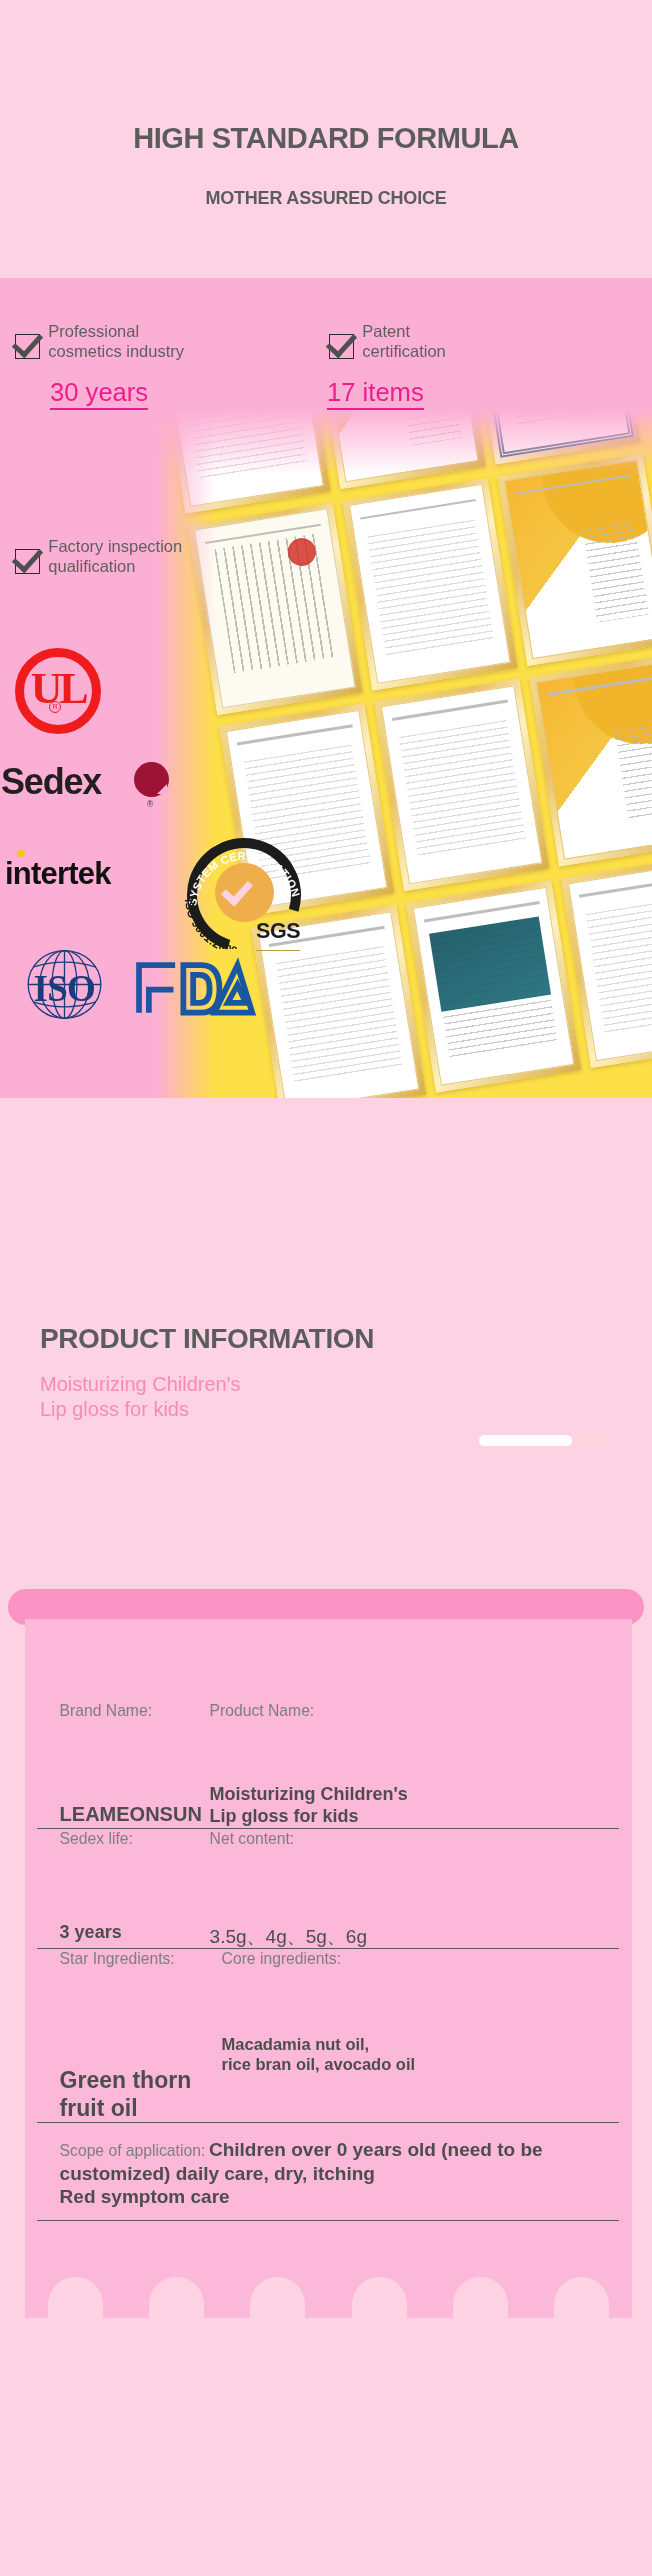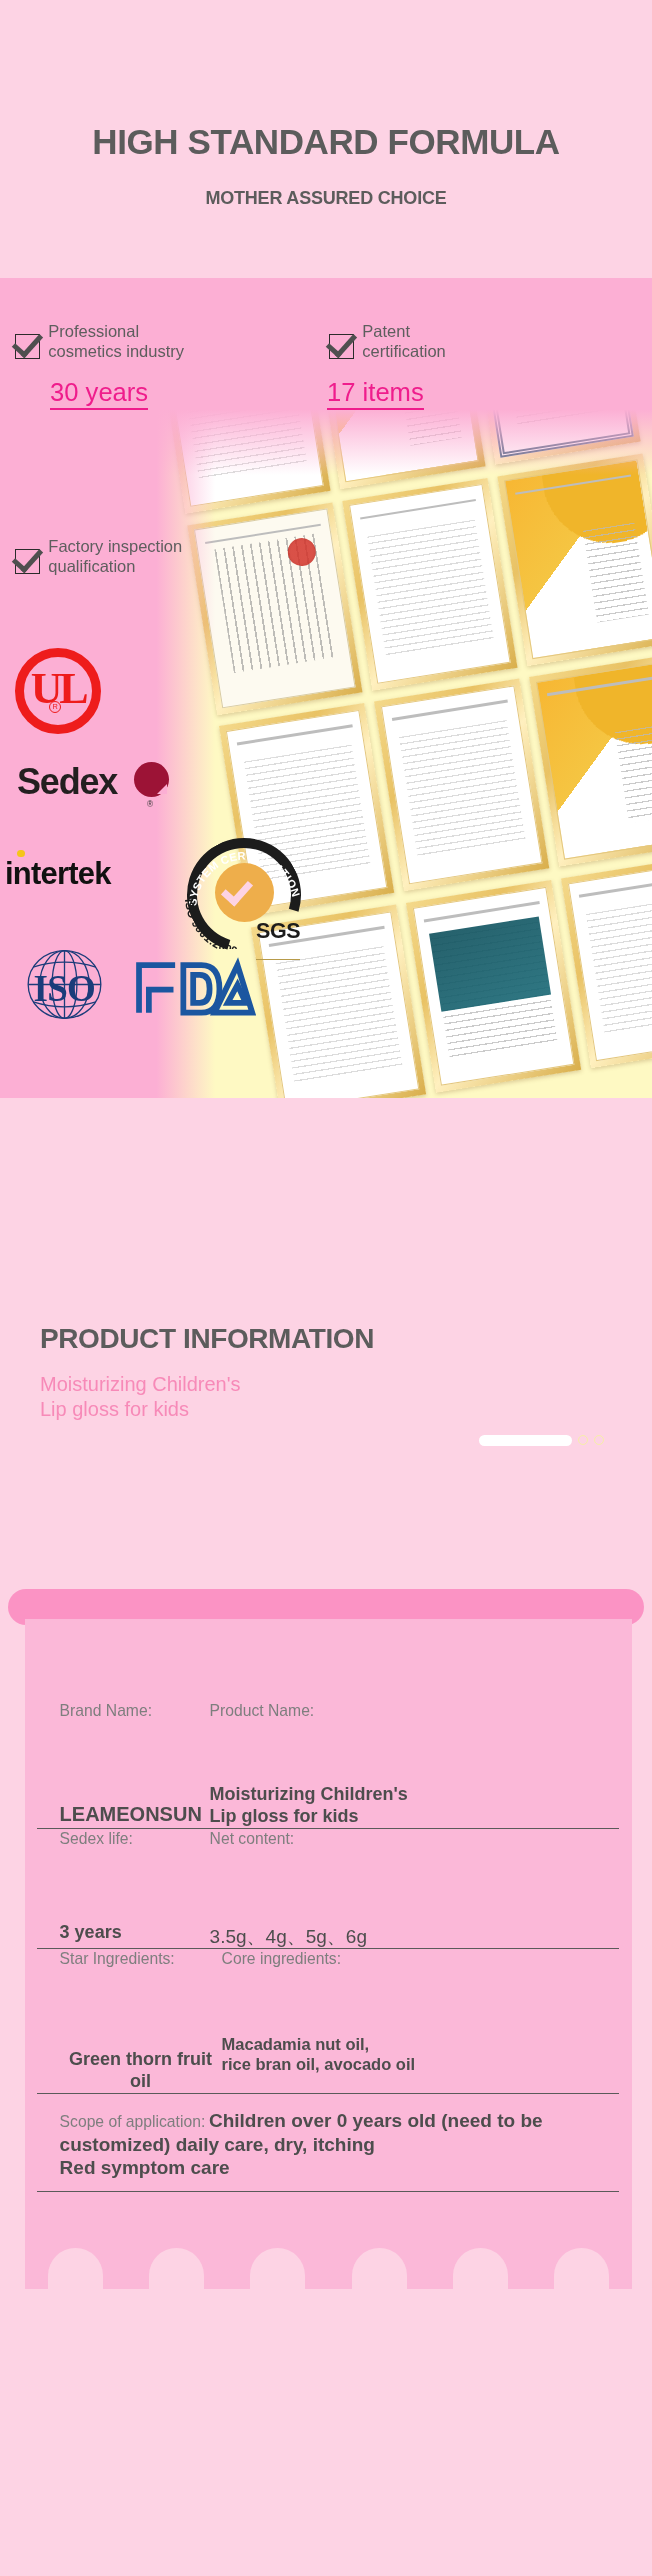--- a/index.html
+++ b/index.html
@@ -18,35 +18,35 @@
 
   
   .header-band {
     position: absolute;
     left: 0; top: 0; width: 652px; height: 278px;
     background: #fdd3e4;
   }
   .headline-1 {
     position: absolute; left: 0; top: 122px; width: 652px;
     text-align: center;
-    font-size: 35px; font-weight: bold; letter-spacing: -0.4px;
+    font-size: 29px; font-weight: bold; letter-spacing: -0.4px;
     color: #5c5c5c;
   }
   .headline-2 {
     position: absolute; left: 0; top: 188px; width: 652px;
     text-align: center;
     font-size: 18px; font-weight: bold; letter-spacing: -0.2px;
     color: #5c5c5c;
   }
 
   
   .cert-section {
     position: absolute;
     left: 0; top: 278px; width: 652px; height: 821px;
-    background: #fef9c3;
+    background: #fde047;
     overflow: hidden;
   }
 
   
   .collage {
     position: absolute;
     left: 178px; top: 16.5px;
     width: 578px; height: 793px;
     transform: rotate(-9deg);
     transform-origin: 30% 20%;
@@ -184,21 +184,21 @@
     letter-spacing: -3.3px; line-height: 1; margin-top: -3.3px;
   }
   .ul-r {
     position: absolute; left: 25px; bottom: 11.6px;
     width: 12.4px; height: 12.4px; border: 1.7px solid #ee1c1c; border-radius: 50%;
     font-size: 7.4px; color: #ee1c1c; text-align: center; line-height: 9px;
     font-family: "Liberation Sans", sans-serif;
   }
 
   .sedex {
-    position: absolute; left: 17px; top: 483px;
+    position: absolute; left: 1px; top: 483px;
     font-size: 36px; font-weight: bold; color: #231f20;
     letter-spacing: -1.2px;
     text-align: right;
   }
   .sedex-dot {
     position: absolute; left: 134px; top: 484px;
     width: 35px; height: 35px; border-radius: 50%;
     background: #9c1336;
   }
   .sedex-dot::after {
@@ -247,21 +247,21 @@
     width: 18px; height: 28px;
     border: solid #fdd3e4;
     border-width: 0 7.4px 7.4px 0;
     transform: rotate(42deg);
   }
   .sgs-word {
     position: absolute; left: 76px; top: 86px;
     font-size: 21.5px; font-weight: bold; color: #1c1c1c;
     letter-spacing: -0.4px;
     border-bottom: 1.7px solid #b79b4a;
-    padding-bottom: 15px;
+    padding-bottom: 6px;
   }
   .sgs-top-text, .sgs-bottom-text {
     position: absolute; left: 0; top: 0; width: 130px; height: 116px;
     pointer-events: none;
   }
   .sgs-top-text text, .sgs-bottom-text text {
     font-family: "Liberation Sans", sans-serif;
     font-size: 13.5px; font-weight: bold; fill: #ffffff;
     letter-spacing: 0.4px;
   }
@@ -357,21 +357,21 @@
   .row-brand { min-height: 116px; padding-top: 3.3px; }
   .row-brand .cell.left .cell-value { font-size: 20px; margin-top: 23px; }
   .row-brand .cell.right .cell-value { margin-top: 5px; }
 
   .row-shelf { min-height: 97px; }
   .row-shelf .cell.left .cell-value { margin-top: 15px; }
   .row-shelf .cell.right .cell-value { margin-top: 18px; font-weight: normal; font-size: 19px; }
 
   .row-ing { min-height: 97px; }
   .row-ing .cell.left { width: 162px; flex: 0 0 162px; }
-  .row-ing .cell.left .cell-value { margin-top: 22px; font-size: 18px; text-align: center; }
+  .row-ing .cell.left .cell-value { margin-top: 39px; font-size: 23px; }
   .row-ing .cell.right .cell-value { margin-top: 6.6px; font-size: 16.5px; }
 
   .row-scope { padding-top: 15px; padding-bottom: 11.6px; }
 
   
   .scallop {
     position: relative;
     height: 97px;
     background: #fbb8d8;
   }

